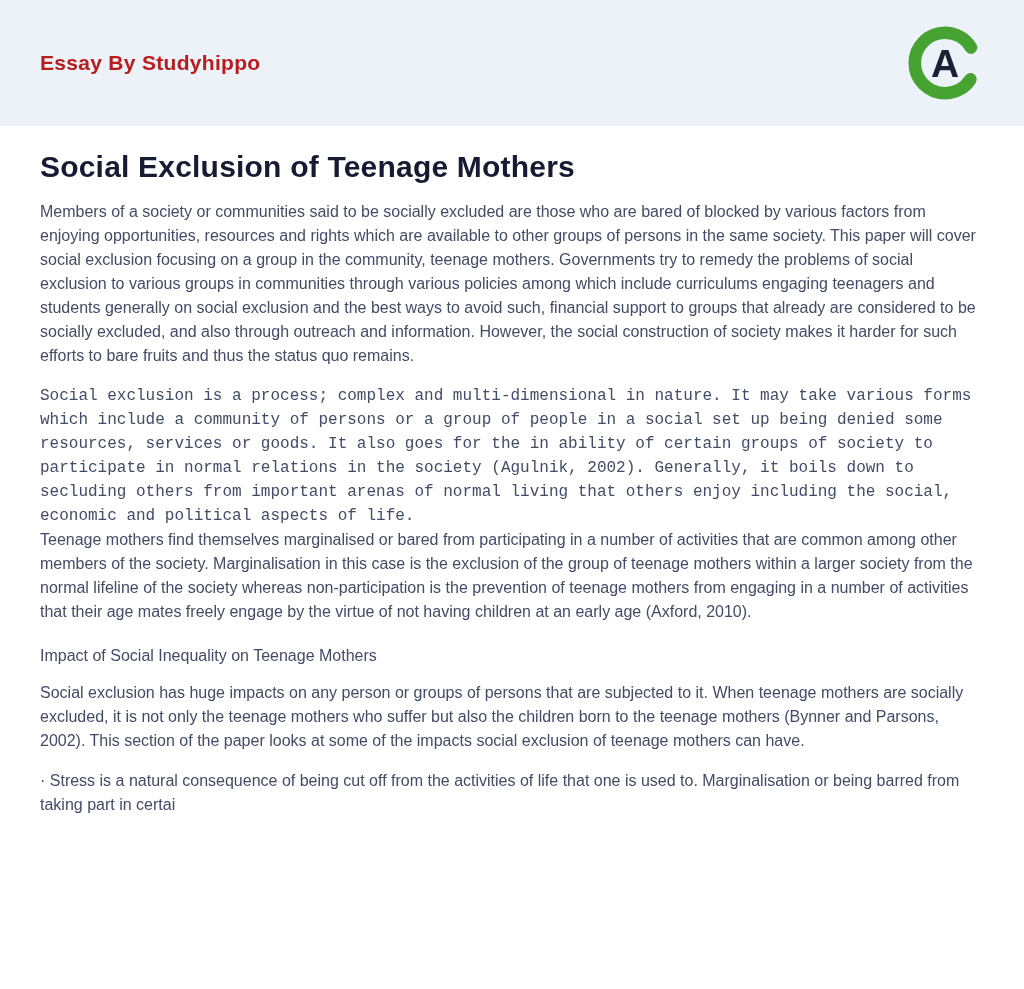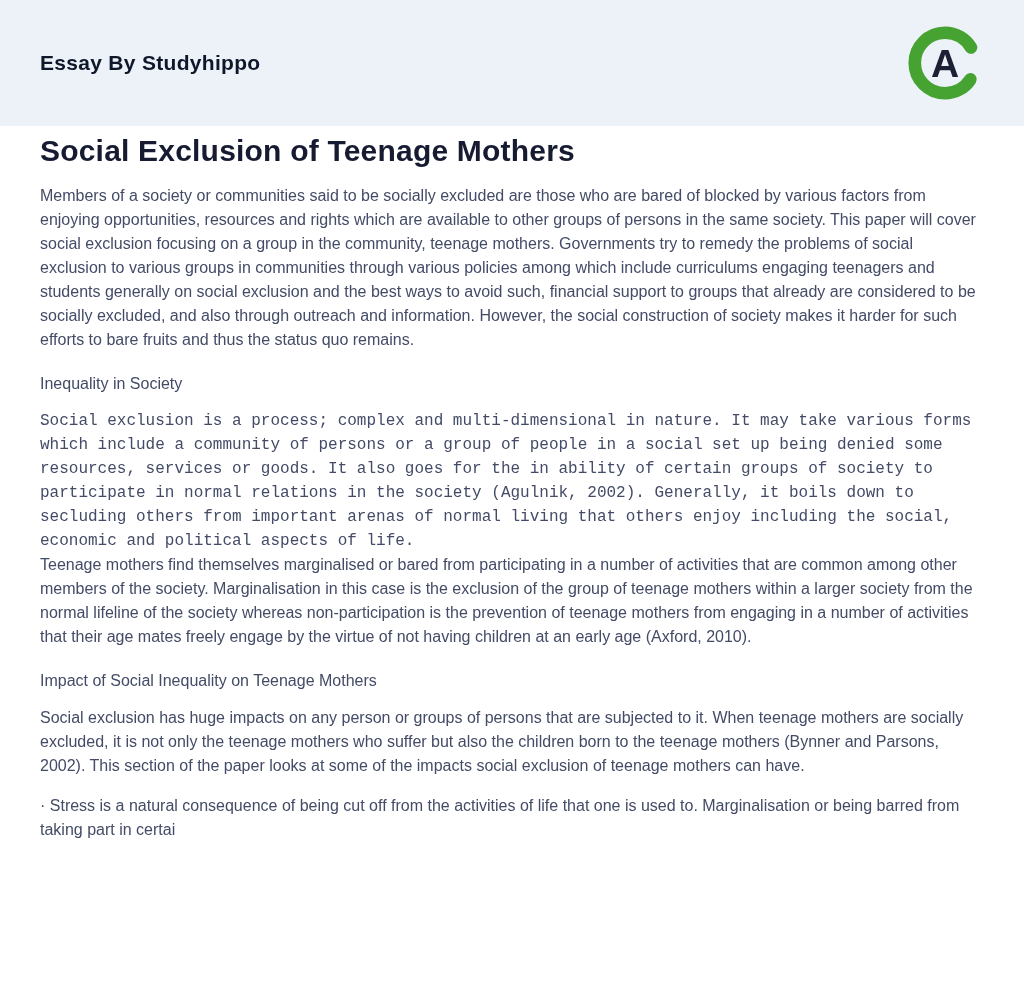--- a/index.html
+++ b/index.html
@@ -17,21 +17,21 @@
   .site-header {
     background: #edf2f8;
     height: 126px;
     display: flex;
     align-items: center;
     justify-content: space-between;
     padding: 0 40px;
   }
   .header-text { display: flex; flex-direction: column; }
   .site-title {
-    color: #0f172a;
+    color: #b91c1c;
     font-size: 21px;
     font-weight: 700;
     letter-spacing: 0.3px;
     margin: 12px 0 13px 0;
   }
   .site-url {
     color: #2d70c2;
     font-size: 15px;
     font-weight: 500;
     text-decoration: none;
@@ -39,21 +39,21 @@
     cursor: pointer;
   }
   .logo-wrap {
     width: 78px;
     height: 78px;
     flex: 0 0 auto;
     cursor: pointer;
   }
 
   
-  .content { padding: 6px 40px 0 40px; }
+  .content { padding: 22px 40px 0 40px; }
   .article-title {
     color: #171b32;
     font-size: 30px;
     font-weight: 700;
     letter-spacing: 0.2px;
     margin: 0 0 14px 0;
     line-height: 38px;
   }
   .content p {
     font-size: 16px;
@@ -80,21 +80,20 @@
     </svg>
   </div>
 </div>
 
 <div class="content">
 
   <h1 class="article-title">Social Exclusion of Teenage Mothers</h1>
 
   <p>Members of a society or communities said to be socially excluded are those who are bared of blocked by various factors from enjoying opportunities, resources and rights which are available to other groups of persons in the same society. This paper will cover social exclusion focusing on a group in the community, teenage mothers. Governments try to remedy the problems of social exclusion to various groups in communities through various policies among which include curriculums engaging teenagers and students generally on social exclusion and the best ways to avoid such, financial support to groups that already are considered to be socially excluded, and also through outreach and information. However, the social construction of society makes it harder for such efforts to bare fruits and thus the status quo remains.</p>
 
-  <p class="section-heading">Inequality in Society</p>
   <p class="para-tight">Social exclusion is a process; complex and multi-dimensional in nature. It may take various forms which include a community of persons or a group of people in a social set up being denied some resources, services or goods. It also goes for the in ability of certain groups of society to participate in normal relations in the society (Agulnik, 2002). Generally, it boils down to secluding others from important arenas of normal living that others enjoy including the social, economic and political aspects of life.</p>
   <p>Teenage mothers find themselves marginalised or bared from participating in a number of activities that are common among other members of the society. Marginalisation in this case is the exclusion of the group of teenage mothers within a larger society from the normal lifeline of the society whereas non-participation is the prevention of teenage mothers from engaging in a number of activities that their age mates freely engage by the virtue of not having children at an early age (Axford, 2010).</p>
 
   <p class="section-heading">Impact of Social Inequality on Teenage Mothers</p>
   <p>Social exclusion has huge impacts on any person or groups of persons that are subjected to it. When teenage mothers are socially excluded, it is not only the teenage mothers who suffer but also the children born to the teenage mothers (Bynner and Parsons, 2002). This section of the paper looks at some of the impacts social exclusion of teenage mothers can have.</p>
   <p>· Stress is a natural consequence of being cut off from the activities of life that one is used to. Marginalisation or being barred from taking part in certai</p>
 
 </div>
 
 </body></html>

